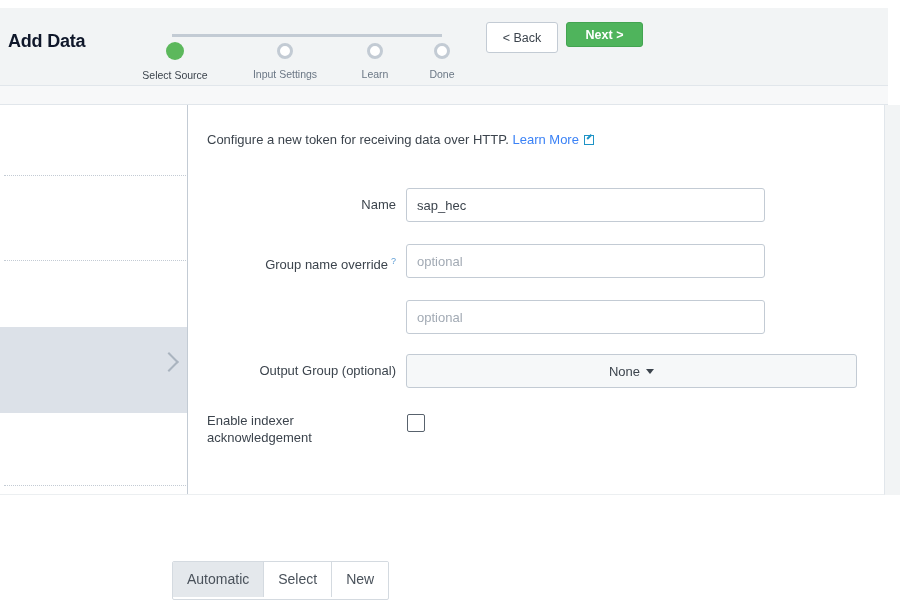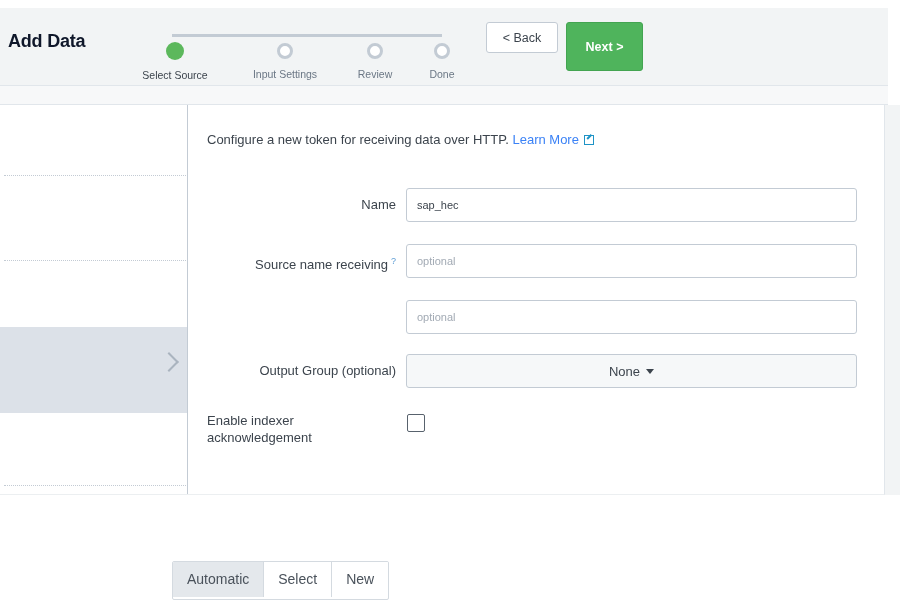--- a/index.html
+++ b/index.html
@@ -115,21 +115,21 @@
     color: #3c444d;
     font-family: "Liberation Sans", sans-serif;
     cursor: pointer;
     padding: 0;
   }
   .btn-next {
     position: absolute;
     left: 566px;
     top: 22px;
     width: 77px;
-    height: 49px;
+    height: 25px;
     background: #4fb45c;
     border: 1px solid #43a451;
     border-radius: 3px;
     font-size: 12.5px;
     font-weight: bold;
     color: #ffffff;
     font-family: "Liberation Sans", sans-serif;
     cursor: pointer;
     padding: 0;
   }
@@ -257,27 +257,27 @@
     color: #5a9bd4;
     font-size: 9px;
     vertical-align: 5px;
     margin-left: 3px;
     cursor: pointer;
   }
   .form-input {
     position: absolute;
     left: 199px;
     top: 0;
-    width: 451px;
+    width: 359px;
     height: 34px;
     box-sizing: border-box;
     border: 1px solid #c3cbd4;
     border-radius: 3px;
     background: #ffffff;
-    font-size: 11px;
+    font-size: 13px;
     color: #3c444d;
     padding: 0 10px;
     font-family: "Liberation Sans", sans-serif;
     outline: none;
   }
   .form-input::placeholder {
     color: #a2aab4;
   }
   .form-select {
     position: absolute;
@@ -381,21 +381,21 @@
     <div class="step-label">Select Source</div>
   </div>
 
   <div class="step" style="left:110px;">
     <div class="step-dot todo"></div>
     <div class="step-label">Input Settings</div>
   </div>
 
   <div class="step" style="left:200px;">
     <div class="step-dot todo"></div>
-    <div class="step-label">Review</div>
+    <div class="step-label">Learn</div>
   </div>
 
   <div class="step" style="left:267px;">
     <div class="step-dot todo"></div>
     <div class="step-label">Done</div>
   </div>
 </div>
 
 <button class="btn-back">&lt; Back</button>
 <button class="btn-next">Next &gt;</button>
@@ -438,21 +438,21 @@
 
 <div class="form-row" style="top:188px;">
   <div class="form-label">
     <span>Name</span>
   </div>
   <input class="form-input" type="text" value="sap_hec" style="">
 </div>
 
 <div class="form-row" style="top:244px;">
   <div class="form-label">
-    <span>Source name receiving</span><span class="help">?</span>
+    <span>Group name override</span><span class="help">?</span>
   </div>
   <input class="form-input" type="text" placeholder="optional" style="">
 </div>
 
 <div class="form-row" style="top:300px;">
   <input class="form-input" type="text" placeholder="optional" style="">
 </div>
 
 <div class="form-row" style="top:354px;">
   <div class="form-label">

